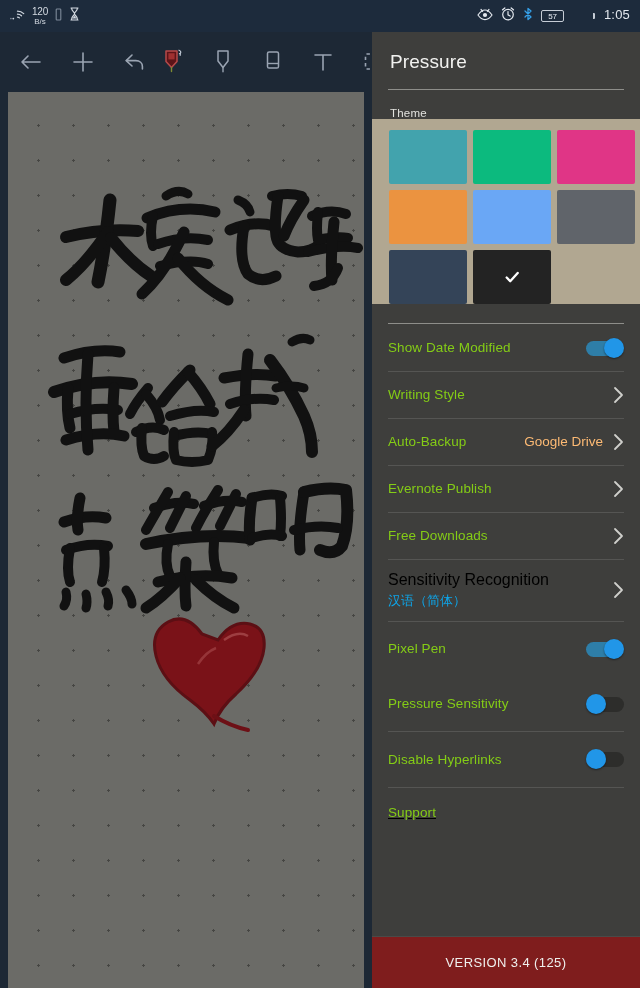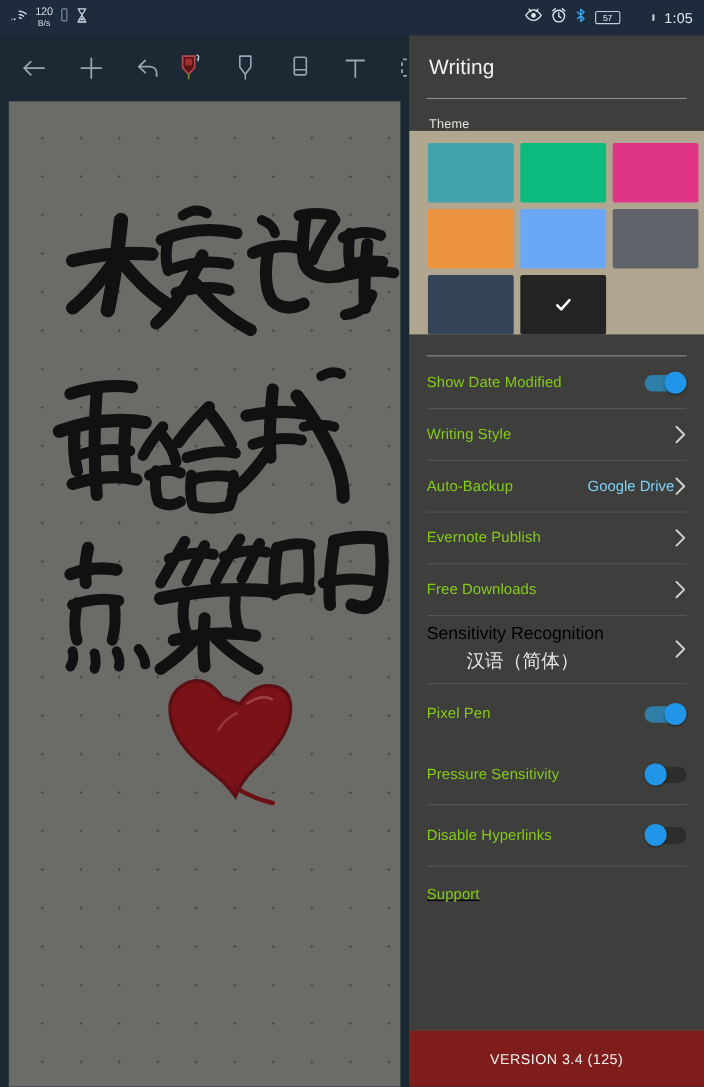--- a/index.html
+++ b/index.html
@@ -31,21 +31,20 @@
     display: flex;
     align-items: center;
     justify-content: space-between;
     padding: 0 10px;
     box-sizing: border-box;
     color: #cdd4dd;
     z-index: 40;
   }
   .status-left, .status-right {
     display: flex;
-    align-items: center;
     gap: 7px;
   }
   .status-right { gap: 8px; }
   .net-speed {
     display: flex;
     flex-direction: column;
     line-height: 1;
     font-size: 9px;
     color: #d3d9e1;
     align-items: center;
@@ -200,28 +199,28 @@
     background: #555553;
   }
   .row.no-sep::before { display: none; }
   .row-label {
     font-size: 13.5px;
     color: #84cc16;
     letter-spacing: 0.1px;
     flex: 1;
   }
   .row-sub {
-    font-size: 17px;
-    color: #e5e5e5;
+    font-size: 13px;
+    color: #0ea5e9;
     margin-top: 3px;
-    margin-left: 36px;
   }
   .row-value {
     font-size: 13.5px;
-    color: #7dd3fc;
+    color: #fdba74;
+    margin-right: 10px;
   }
   .chev {
     width: 11px; height: 18px;
     flex: 0 0 auto;
   }
   .row-texts { display: flex; flex-direction: column; flex: 1; }
 
   
   .toggle {
     position: relative;
@@ -483,21 +482,21 @@
                    q6 -16 22 -30 q26 -24 28 -46 q2 -20 -14 -24 q-18 -4 -32 16 z" fill="#7a1218" stroke="#5c0f14" stroke-width="3"></path>
           <path d="M216 548 q14 -10 24 -4" stroke="#c06a6a" stroke-width="2.5" fill="none" opacity="0.5"></path>
           <path d="M190 572 q8 -12 18 -16" stroke="#c06a6a" stroke-width="2.5" fill="none" opacity="0.4"></path>
           <path d="M206 624 q16 10 34 14" stroke="#6d1016" stroke-width="4" fill="none" stroke-linecap="round"></path>
         </g>
       </svg>
     </div>
   </div>
 
   <div class="panel">
-    <div class="panel-title">Writing</div>
+    <div class="panel-title">Pressure</div>
     <div class="panel-rule"></div>
     <div class="section-label">Theme</div>
 
     <div class="theme-grid" style="background: rgb(177, 167, 145);">
       <div class="swatch" style="background: rgb(66, 163, 173);"></div>
       <div class="swatch" style="background: rgb(12, 186, 126);"></div>
       <div class="swatch" style="background: rgb(224, 53, 134);"></div>
       <div class="swatch" style="background: rgb(235, 147, 64);"></div>
       <div class="swatch" style="background: rgb(106, 167, 245);"></div>
       <div class="swatch" style="background: rgb(96, 100, 106);"></div>

